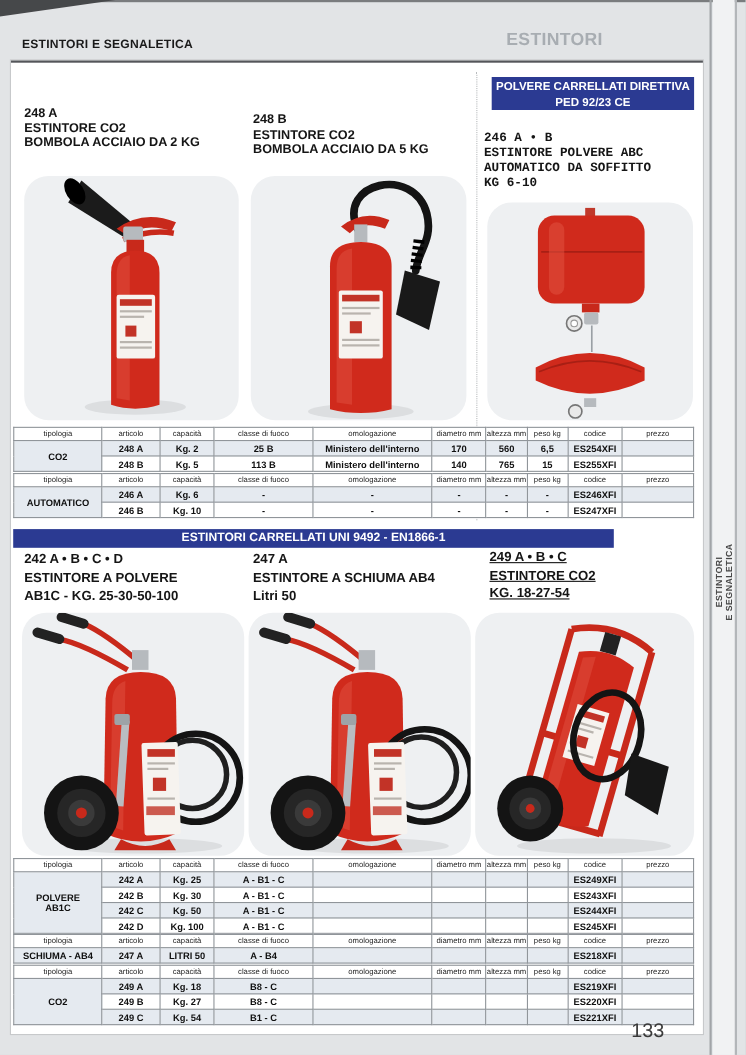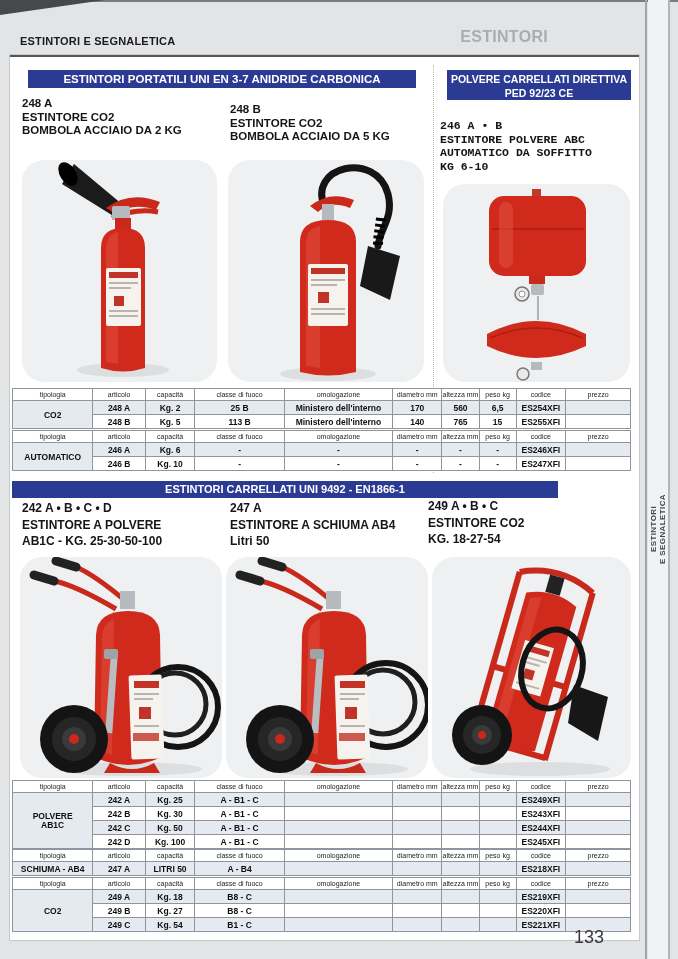--- a/index.html
+++ b/index.html
@@ -65,21 +65,20 @@
 
   <div class="abs page"></div>
 
   <div class="abs side-tab">
     <div class="vt">
       <span>ESTINTORI</span><br>
       <span>E SEGNALETICA</span>
     </div>
   </div>
 
-  <div class="abs banner b1">ESTINTORI PORTATILI UNI EN 3-7 ANIDRIDE CARBONICA</div>
   <div class="abs banner b2">
     <span class="ln">POLVERE CARRELLATI</span>
     <span class="ln">DIRETTIVA PED 92/23 CE</span>
   </div>
   <div class="abs dotv"></div>
 
   <div class="abs pblock s1" style="left:22px;top:97px;">
     <span class="ln">248 A</span>
     <span class="ln">ESTINTORE CO2</span>
     <span class="ln">BOMBOLA ACCIAIO DA 2 KG</span>
@@ -270,21 +269,21 @@
   <div class="abs pblock s2" style="left:22px;top:500px;">
     <span class="ln">242 A • B • C • D</span>
     <span class="ln">ESTINTORE A POLVERE</span>
     <span class="ln">AB1C - KG. 25-30-50-100</span>
   </div>
   <div class="abs pblock s2" style="left:230px;top:500px;">
     <span class="ln">247 A</span>
     <span class="ln">ESTINTORE A SCHIUMA AB4</span>
     <span class="ln">Litri 50</span>
   </div>
-  <div class="abs pblock s2" style="left:428px;top:498px;">
+  <div class="abs pblock s2" style="left:445px;top:498px;text-decoration:underline;">
     <span class="ln">249 A • B • C</span>
     <span class="ln">ESTINTORE CO2</span>
     <span class="ln">KG. 18-27-54</span>
   </div>
 
   <div class="abs photo" style="left:20px;top:557px;width:202px;height:221px;">
     <svg width="202" height="221" viewBox="0 0 202 221">
       <ellipse cx="110" cy="212" rx="72" ry="7" fill="#dcdee0"></ellipse>
       <path d="M96,52 Q55,28 34,24" stroke="#c8291b" stroke-width="5" fill="none"></path>
       <line x1="34" y1="24" x2="14" y2="18" stroke="#222" stroke-width="9" stroke-linecap="round"></line>

